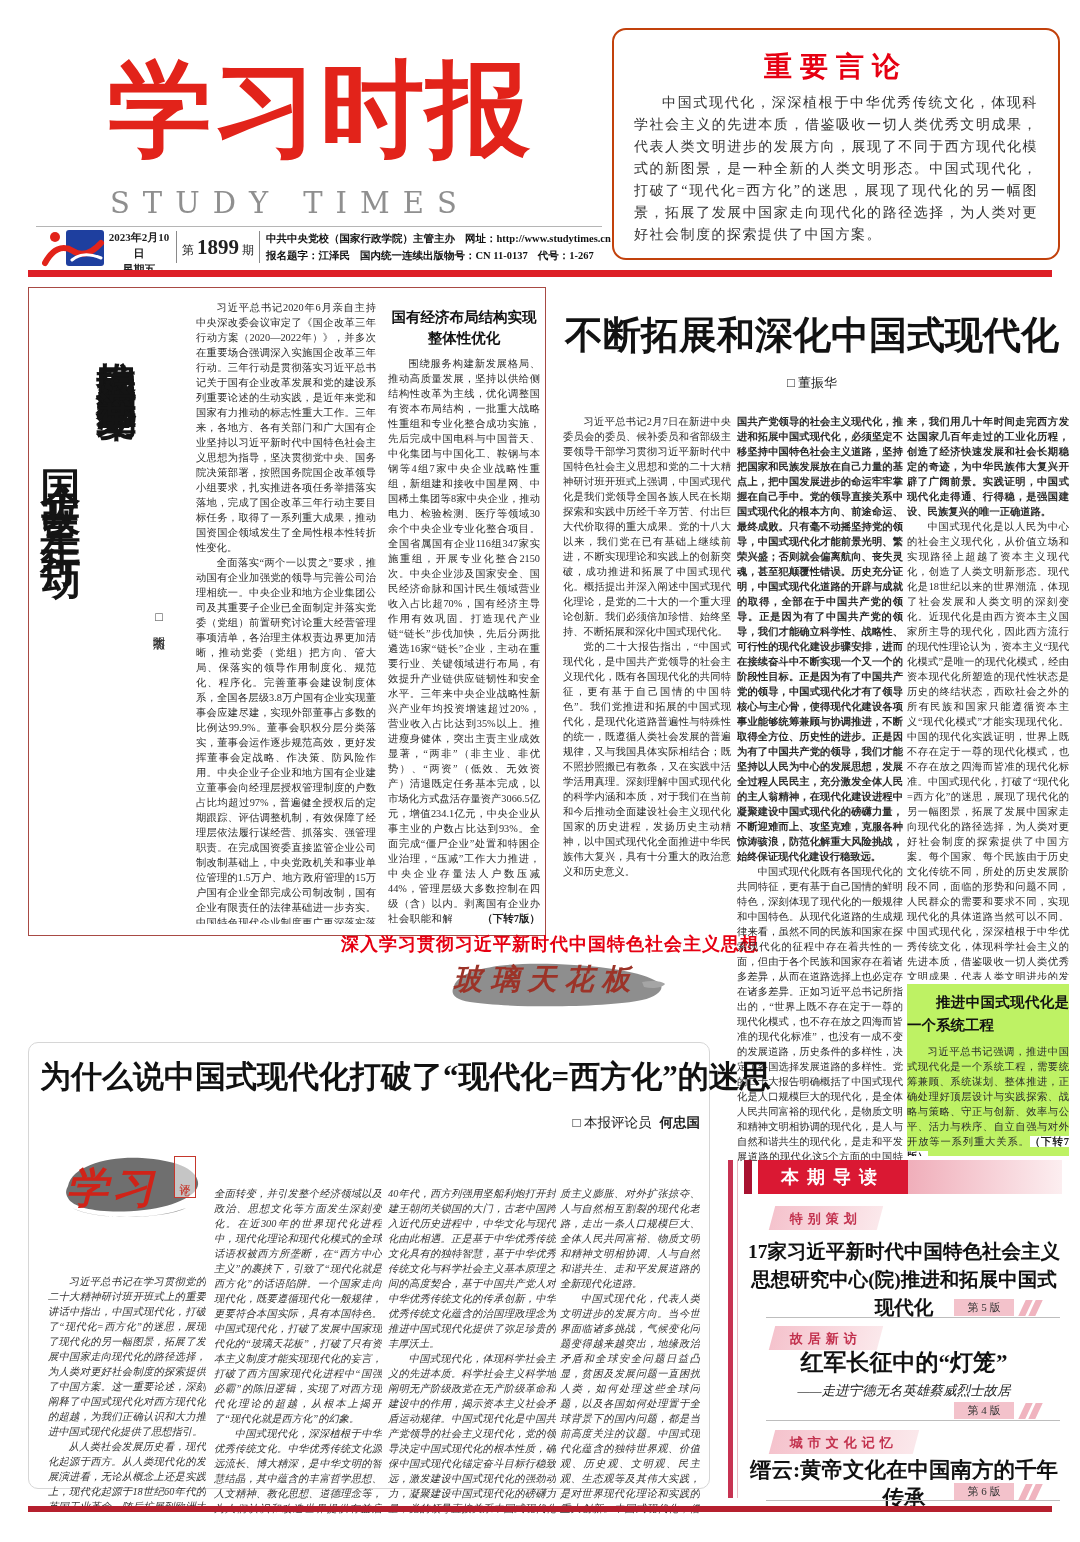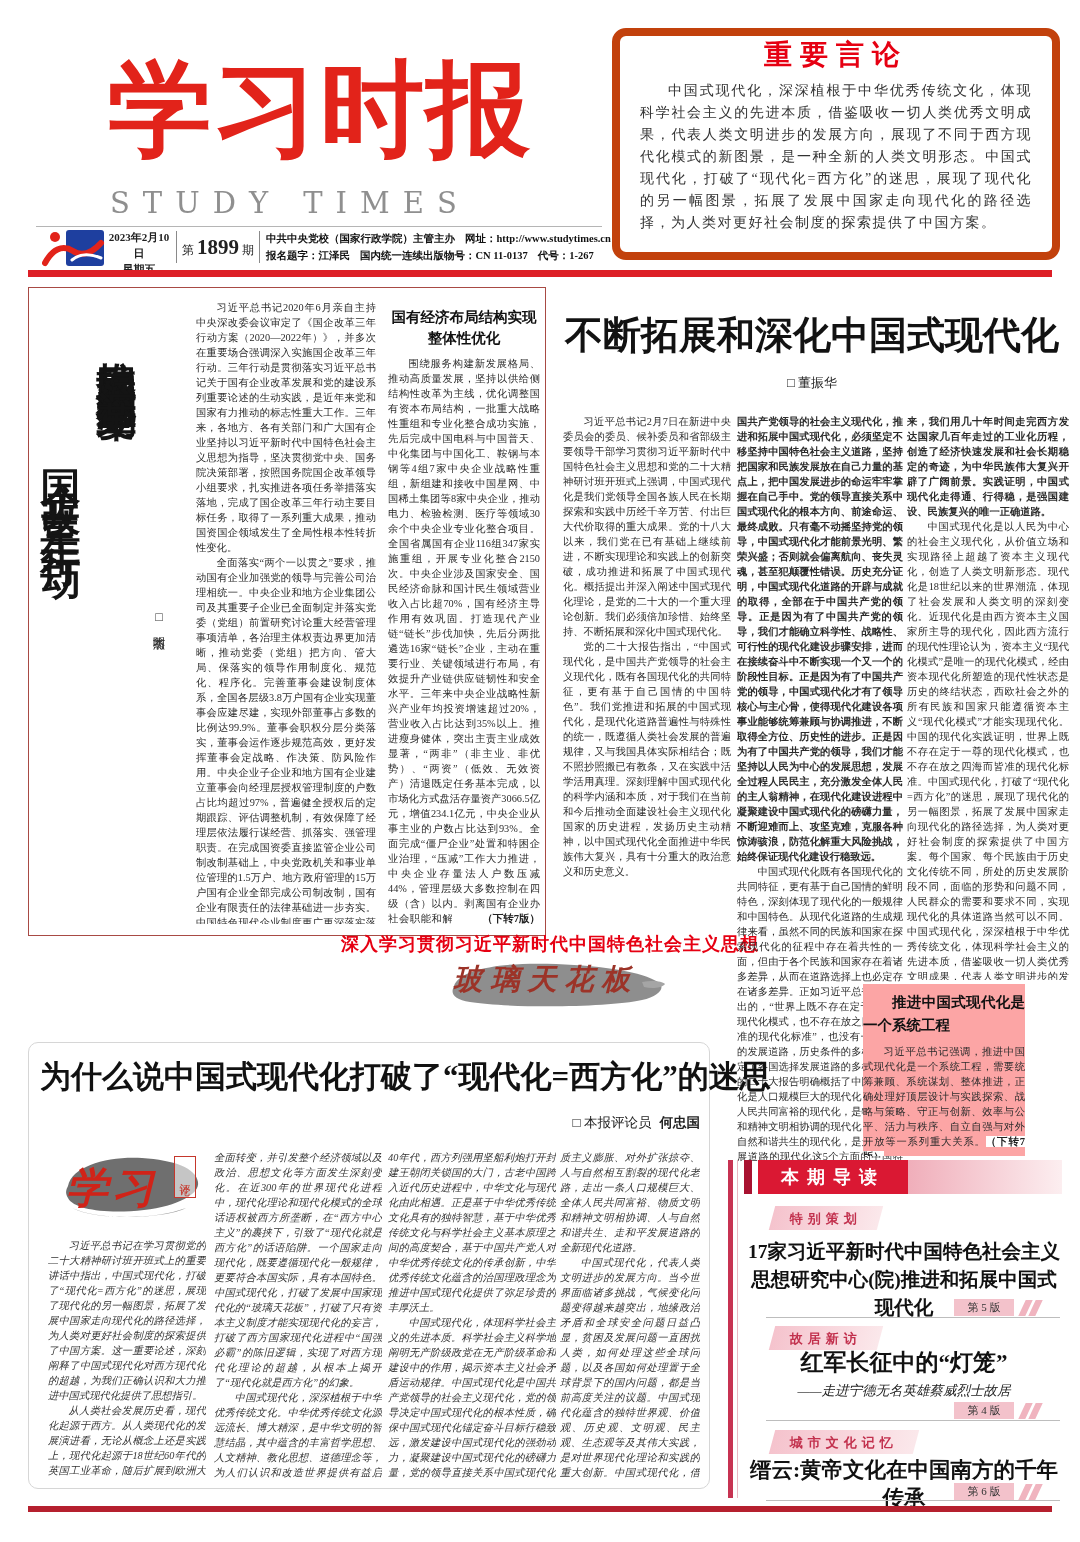--- a/index.html
+++ b/index.html
@@ -12,21 +12,21 @@
   .mast-sub{left:110px;top:186px;width:450px;font-size:29px;color:#8f8f8f;
     font-family:"DejaVu Serif",serif;letter-spacing:13px;}
   .mast-line{left:36px;top:226px;width:566px;height:1px;background:#b5b5b5;}
   .dateblock{left:106px;top:229px;width:66px;text-align:center;font-size:11px;font-weight:bold;line-height:16px;color:#222;}
   .vline{width:1px;height:32px;background:#8a8a8a;top:231px;}
   .issue{left:180px;top:231px;width:76px;text-align:center;font-size:12px;color:#222;line-height:32px;white-space:nowrap;}
   .issue b{font-size:21px;font-family:"Liberation Serif",serif;}
   .pub{left:266px;top:230px;width:340px;font-size:10.5px;line-height:17px;color:#111;font-weight:bold;white-space:nowrap;}
   .pub span{margin-right:10px;}
   
-  .qbox{left:612px;top:28px;width:448px;height:232px;border:8px solid #c2410c;border-radius:14px;box-sizing:border-box;padding:0 20px 8px;}
+  .qbox{left:612px;top:28px;width:448px;height:232px;border:2px solid #c2410c;border-radius:14px;box-sizing:border-box;padding:18px 20px 8px;}
   .qtitle{text-align:center;font-size:28px;font-weight:bold;color:#e60012;letter-spacing:8px;
     font-family:"DejaVu Sans",sans-serif;margin:0 0 6px 0;}
   .qbody{font-size:14px;line-height:22px;text-align:justify;letter-spacing:1.5px;color:#333;text-indent:2em;margin:0;}
   .redrule{left:28px;top:270px;width:1024px;height:7px;background:#dd1f26;}
   
   .lbox{left:28px;top:287px;width:518px;height:649px;border:1px solid #a84a44;box-sizing:border-box;}
   .vh{writing-mode:vertical-rl;font-weight:bold;color:#141414;font-family:"DejaVu Sans",sans-serif;}
   .vh-main{left:90px;top:330px;height:608px;font-size:40px;letter-spacing:3px;}
   .vh-kick{left:34px;top:438px;height:445px;font-size:40px;letter-spacing:13px;}
   .vh-author{left:150px;top:610px;height:120px;writing-mode:vertical-rl;font-size:12.5px;color:#333;}
@@ -46,33 +46,33 @@
   .brush{left:446px;top:958px;width:220px;height:50px;}
   .brush .stamp-word{position:absolute;left:0;top:2px;width:200px;text-align:center;font-size:29px;font-weight:bold;
     font-style:italic;color:#9c3328;letter-spacing:8px;font-family:"DejaVu Sans",sans-serif;}
   
   .c-head{left:556px;top:310px;width:512px;text-align:center;font-size:38px;font-weight:800;color:#121212;
     font-family:"Liberation Serif",serif;white-space:nowrap;}
   .c-byline{left:556px;top:374px;width:512px;text-align:center;font-size:13px;color:#222;}
   .colM1{left:563px;top:414px;width:168px;height:520px;}
   .colM2{left:737px;top:414px;width:166px;height:748px;}
   .colM3{left:907px;top:414px;width:162px;height:566px;}
-  .colM3b{left:863px;top:984px;width:162px;height:172px;background:#fca5a5;}
+  .colM3b{left:907px;top:984px;width:162px;height:172px;background:#bef264;}
   
   .bbox{left:28px;top:1042px;width:682px;height:447px;border:1.5px solid #d6d6d6;border-radius:10px;box-sizing:border-box;}
   .b-head{left:40px;top:1056px;width:660px;text-align:center;font-size:31px;font-weight:800;color:#111;
     font-family:"Liberation Serif",serif;white-space:nowrap;}
   .b-byline{left:40px;top:1114px;width:660px;text-align:right;font-size:13.5px;color:#222;}
   .b-byline b{margin-left:8px;}
   .stamp{left:58px;top:1146px;width:146px;height:84px;}
   .stamp .big{position:absolute;left:8px;top:14px;font-size:42px;font-weight:bold;font-style:italic;
     color:#d02318;letter-spacing:4px;font-family:"DejaVu Sans",sans-serif;}
   .seal{position:absolute;right:8px;top:10px;width:20px;height:40px;border:1.5px solid #c5372c;color:#c5372c;
     writing-mode:vertical-rl;font-size:11px;line-height:20px;text-align:center;letter-spacing:2px;background:rgba(255,255,255,.6);}
-  .bc{overflow:hidden;}
+  .bc{overflow:hidden;margin-top:36px;}
   .bc p{margin:0;font-size:10.3px;line-height:15px;text-align:justify;text-indent:2em;color:#333;font-style:italic;}
   .bc p.cont{text-indent:0;}
   .colB1{left:48px;top:1238px;width:158px;height:242px;}
   .colB2{left:214px;top:1150px;width:168px;height:330px;}
   .colB3{left:388px;top:1150px;width:168px;height:330px;}
   .colB4{left:560px;top:1150px;width:140px;height:330px;}
   
   .dg-bar{left:728px;top:1160px;width:5px;height:338px;background:#c73352;}
   .dg-bar2{left:737px;top:1160px;width:1px;height:338px;background:#e9b9c2;}
   .dg-sq{left:744px;top:1160px;width:8px;height:34px;background:#a81230;}

